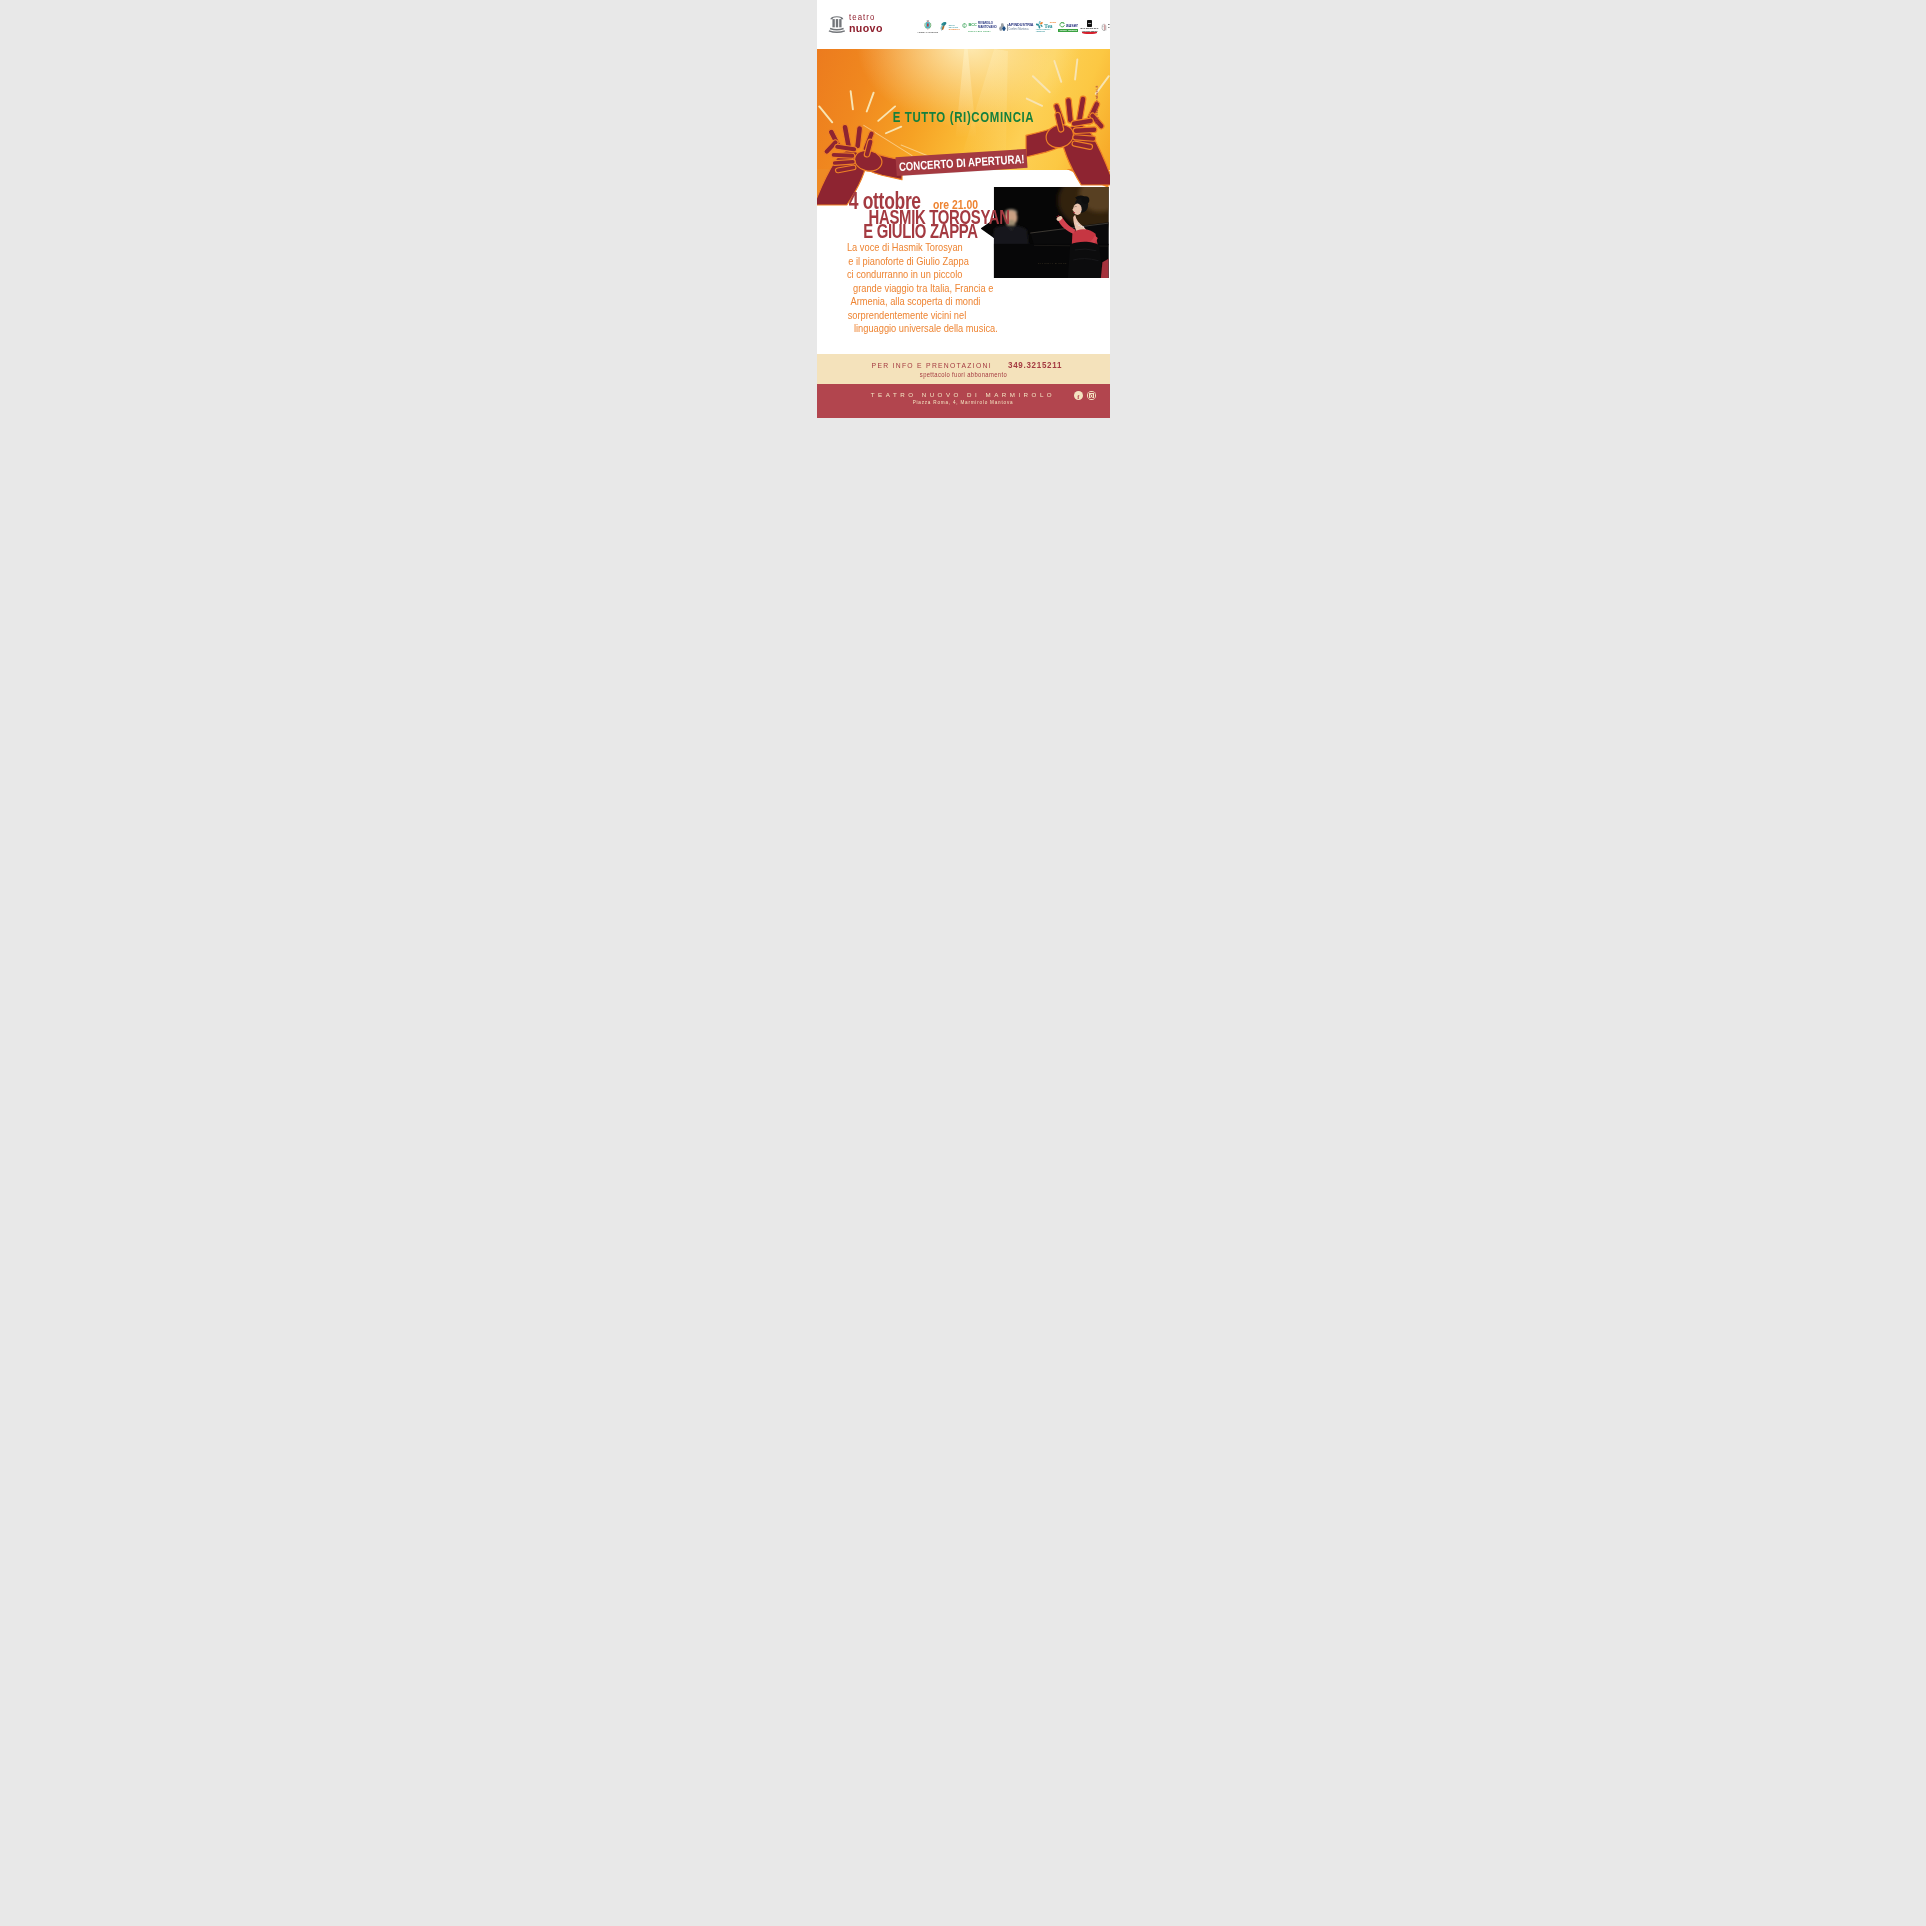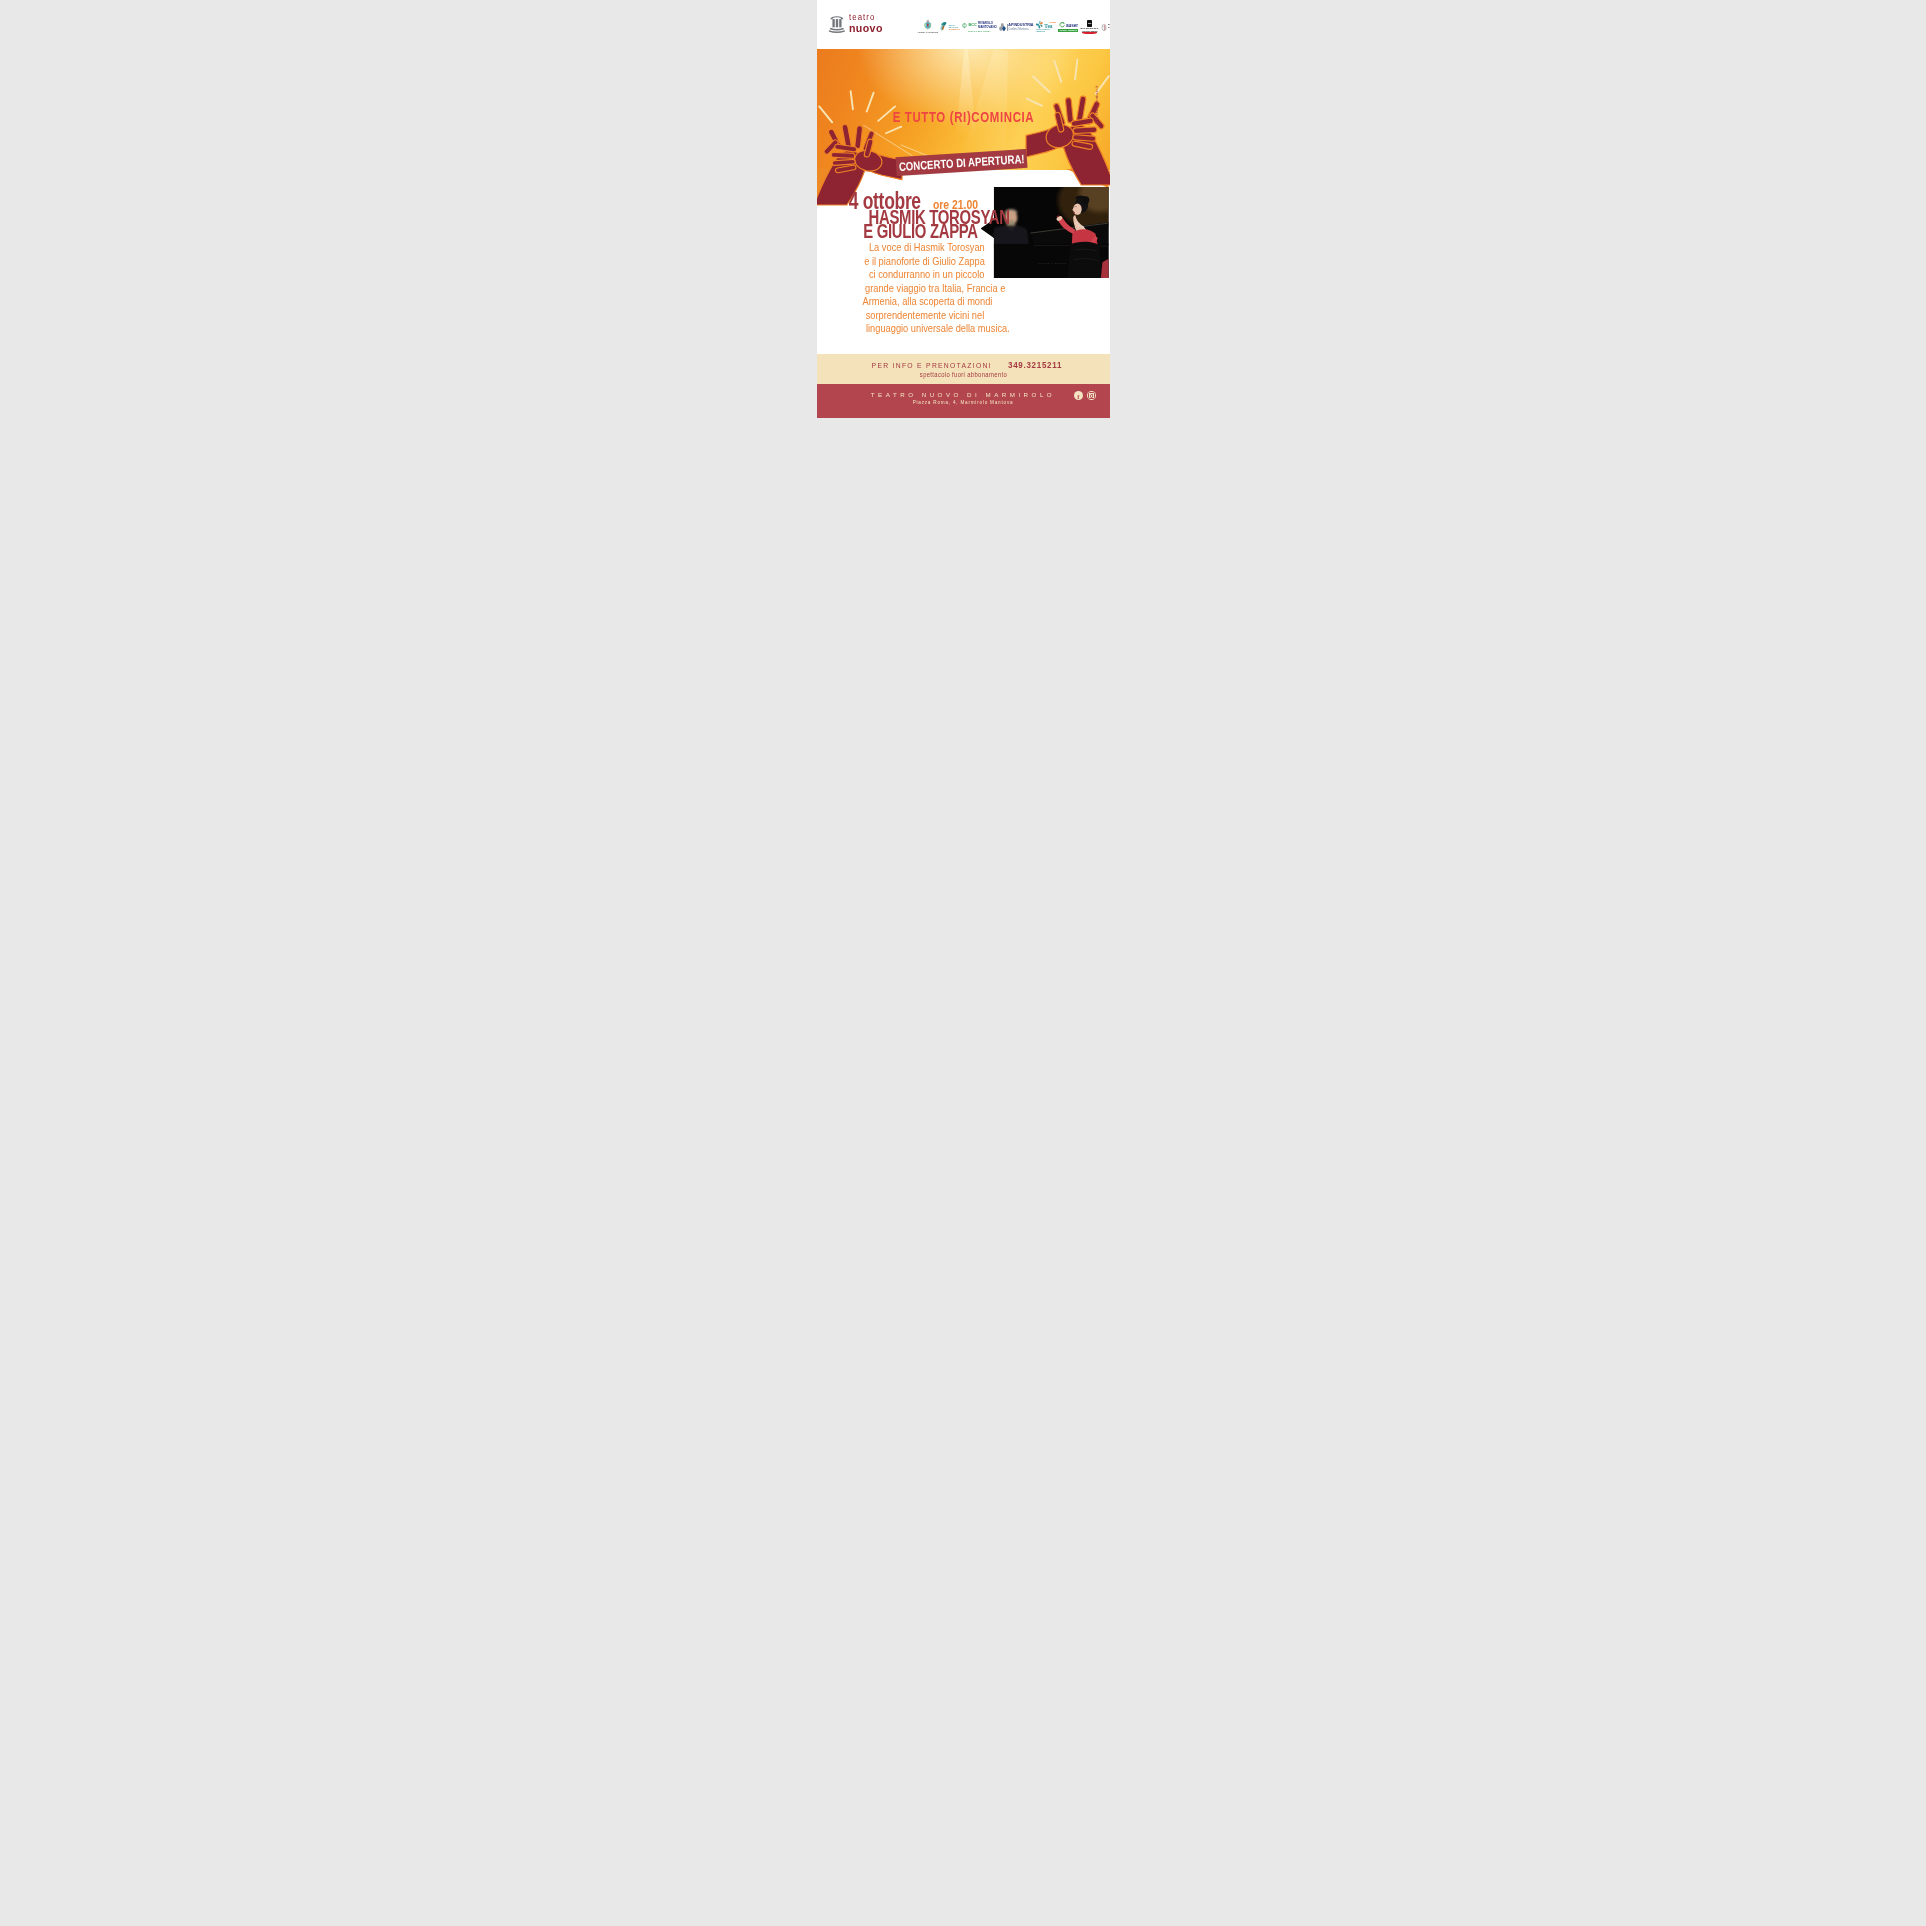--- a/index.html
+++ b/index.html
@@ -46,35 +46,35 @@
   .hands .fill path,.hands .fill rect,.hands .fill ellipse{fill:#8e2431;stroke:#ef8226;stroke-width:3px;stroke-linejoin:round;}
   .hands .rays path{stroke:#f8e4b2;stroke-width:5px;stroke-linecap:round;fill:none;}
   .hands-left{left:-7px;top:89px;width:92px;height:116px;}
   .hands-right{left:209px;top:57px;width:92px;height:128px;transform:scaleX(-1);}
 
   .credit{left:277px;top:59px;height:65px;writing-mode:vertical-rl;transform:rotate(180deg);
     color:#a43a41;font-size:3.9px;letter-spacing:0.2px;white-space:nowrap;}
 
   .title{left:0;top:54px;width:100%;text-align:center;color:#fff;font-weight:bold;font-size:58px;line-height:1;z-index:5;}
   .title span{display:inline-block;transform:scaleX(.78);letter-spacing:-1.2px;}
-  .subtitle{left:0;top:109px;width:100%;text-align:center;color:#ef4444;font-weight:bold;font-size:14.3px;z-index:5;}
+  .subtitle{left:0;top:109px;width:100%;text-align:center;color:#15803d;font-weight:bold;font-size:14.3px;z-index:5;}
   .subtitle span{display:inline-block;transform:scaleX(.8);letter-spacing:0.8px;}
 
   .banner{left:79px;top:153px;width:131px;height:19px;background:#a43a41;transform:rotate(-3.6deg);
     display:flex;align-items:center;justify-content:center;z-index:6;box-shadow:0 0.4px 0 rgba(0,0,0,.08);}
   .banner span{display:inline-block;color:#fff;font-weight:bold;font-size:12px;transform:scaleX(.8);letter-spacing:0;white-space:nowrap;}
 
   
   .dateline{left:7.7px;top:188px;width:154px;text-align:right;white-space:nowrap;z-index:5;}
   .date{display:inline-block;color:#a43a41;font-weight:bold;font-size:23px;transform:scaleX(.76);transform-origin:right bottom;letter-spacing:-0.4px;}
   .time{display:inline-block;color:#ee8432;font-weight:bold;font-size:12.7px;transform:scaleX(.82);transform-origin:right bottom;margin-left:0.8px;}
   .artists{left:7.7px;top:210px;width:154px;text-align:right;color:#a43a41;font-weight:bold;z-index:5;}
   .artists div{font-size:19.6px;line-height:14.3px;}
   .artists span{display:inline-block;transform:scaleX(.76);transform-origin:right center;letter-spacing:-0.4px;white-space:nowrap;}
-  .desc{left:13px;top:240px;width:155px;text-align:right;color:#ee8432;z-index:5;}
+  .desc{left:1px;top:240px;width:155px;color:#ee8432;z-index:5;}
   .desc div{font-size:11.6px;line-height:13.5px;}
   .desc span{display:inline-block;transform:scaleX(.8);transform-origin:right center;white-space:nowrap;}
 
   
   .photo{left:164px;top:187px;width:128px;height:91px;z-index:4;
     clip-path:polygon(10.5% 0,100% 0,100% 100%,10.5% 100%,10.5% 56%,0 45.6%,10.5% 35.5%);}
 
   
   .info-band{left:0;top:354px;width:293px;height:30px;background:#f4e2bb;display:flex;flex-direction:column;align-items:center;justify-content:center;gap:1.5px;}
   .info-line{white-space:nowrap;color:#a43a41;}

